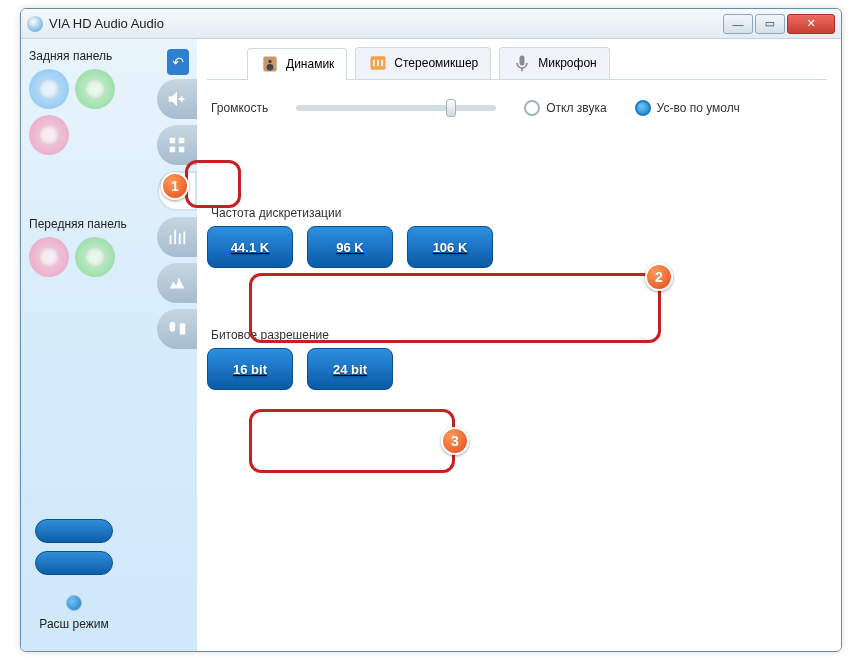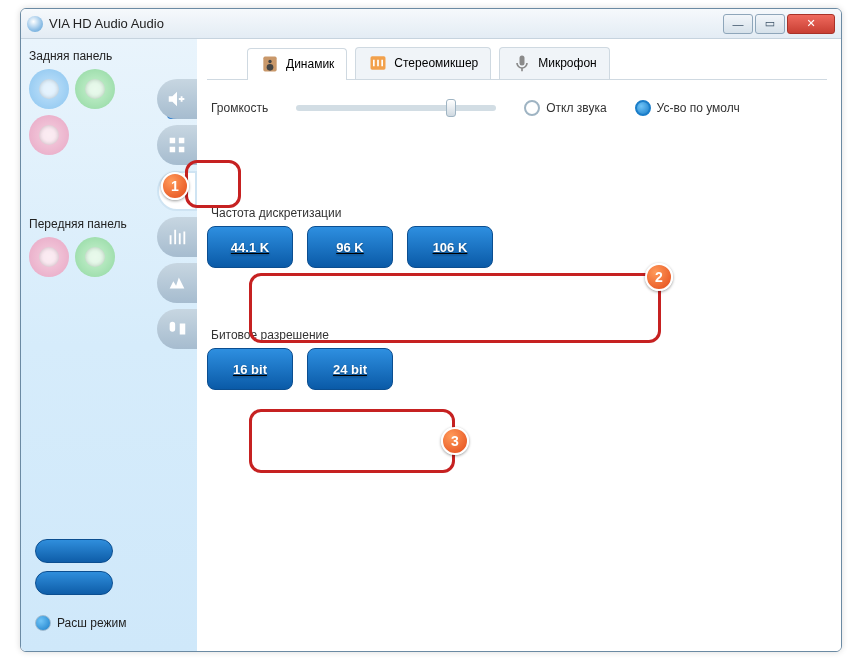--- a/index.html
+++ b/index.html
@@ -45,21 +45,21 @@
   .sidecol { position:absolute; right:-2px; top:40px; width:42px; display:flex; flex-direction:column; gap:6px; }
   .side-item { width:40px; height:40px; border-radius:20px 0 0 20px;
     background: linear-gradient(#c7d6e1,#a6bccf); display:flex; align-items:center; justify-content:center;
     color:#fff; font-size:16px; }
   .side-item.selected { background:#fff; border:2px solid #cfe4f3; color:#3aa0df; }
   .side-item svg { width:22px; height:22px; }
 
   .bottom-toggles { position:absolute; left:14px; bottom:20px; display:flex; flex-direction:column; gap:8px; }
   .pill-btn { width:78px; height:24px; border-radius:12px; background: linear-gradient(#2f8edc,#0e5da8);
     border:1px solid #0b4e90; }
-  .mode-row { display:flex; align-items:center; gap:6px; font-size:12px; color:#222; margin-top:12px;}
+  .mode-row { display:flex; align-items:center; gap:6px; font-size:12px; color:#222; margin-top:12px;flex-direction:column;}
   .radio-dot { width:16px; height:16px; border-radius:50%; background: radial-gradient(circle at 35% 35%, #6fc4f7, #1b7ec9); border:1px solid #9cb9cf; }
 
   
   .main { flex:1; padding: 8px 14px 14px 10px; position:relative; }
   .tabs { display:flex; gap:4px; border-bottom:1px solid #cfd9e1;padding-left:40px; }
   .tab { display:flex; align-items:center; gap:6px; padding:5px 12px 6px;
     border:1px solid #cfd9e1; border-bottom:none; background:#f0f4f8; font-size:12px;
     border-radius:4px 4px 0 0; margin-right:4px; }
   .tab.active { background:#fff; position:relative; top:1px; }
   .tab .ico { width:20px; height:20px; }
@@ -99,21 +99,21 @@
     <div class="win-btns">
       <div class="win-btn">—</div>
       <div class="win-btn">▭</div>
       <div class="win-btn close">✕</div>
     </div>
   </div>
 
   <div class="body">
 
     <div class="sidebar">
-      <div style="display:flex; justify-content:space-between; align-items:center;gap:28px;">
+      <div style="display:flex; justify-content:space-between; align-items:flex-start;gap:28px;">
         <div>
           <h4>Задняя панель</h4>
           <div class="jacks">
             <div class="jack blue"></div>
             <div class="jack green"></div>
             <div class="jack pink"></div>
           </div>
         </div>
         <div class="back-btn">↶</div>
       </div>

